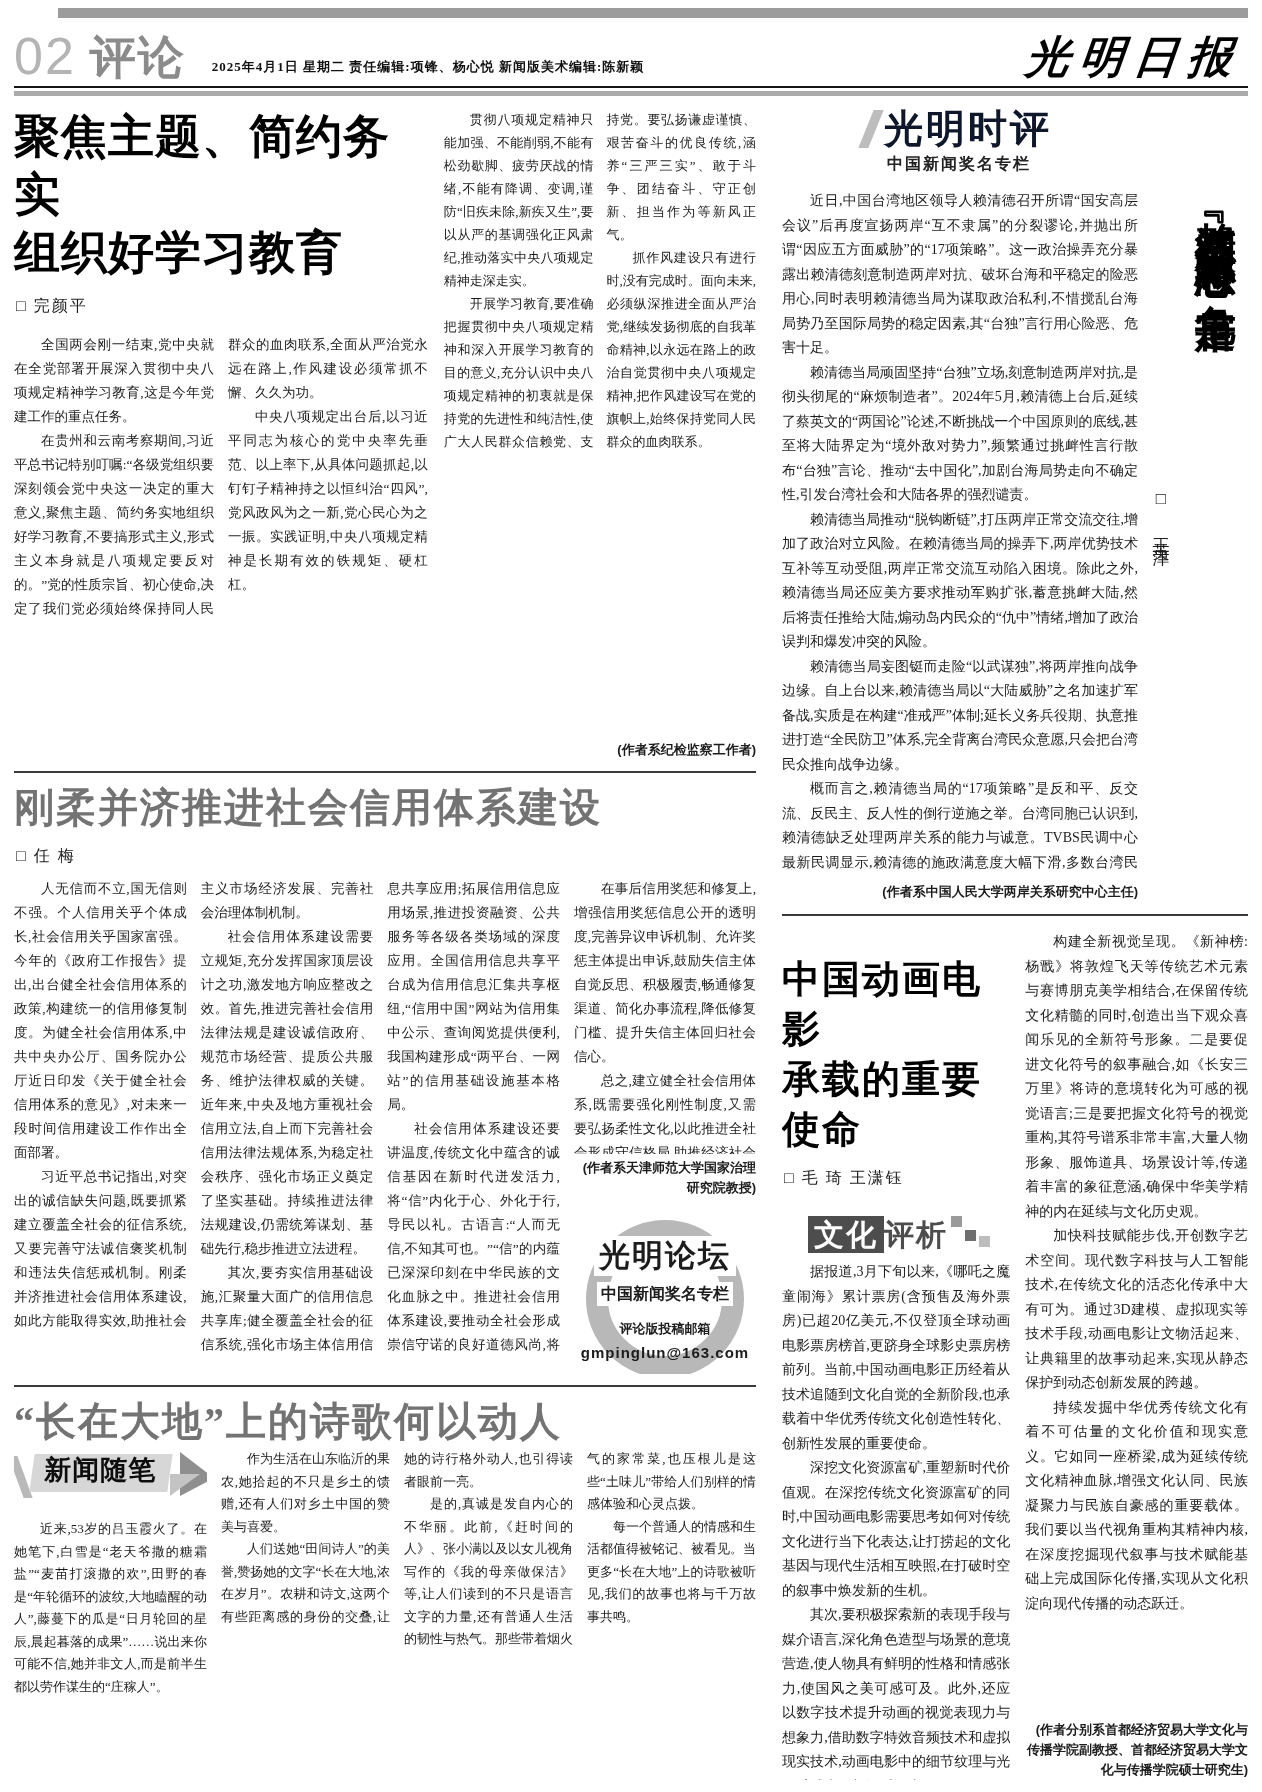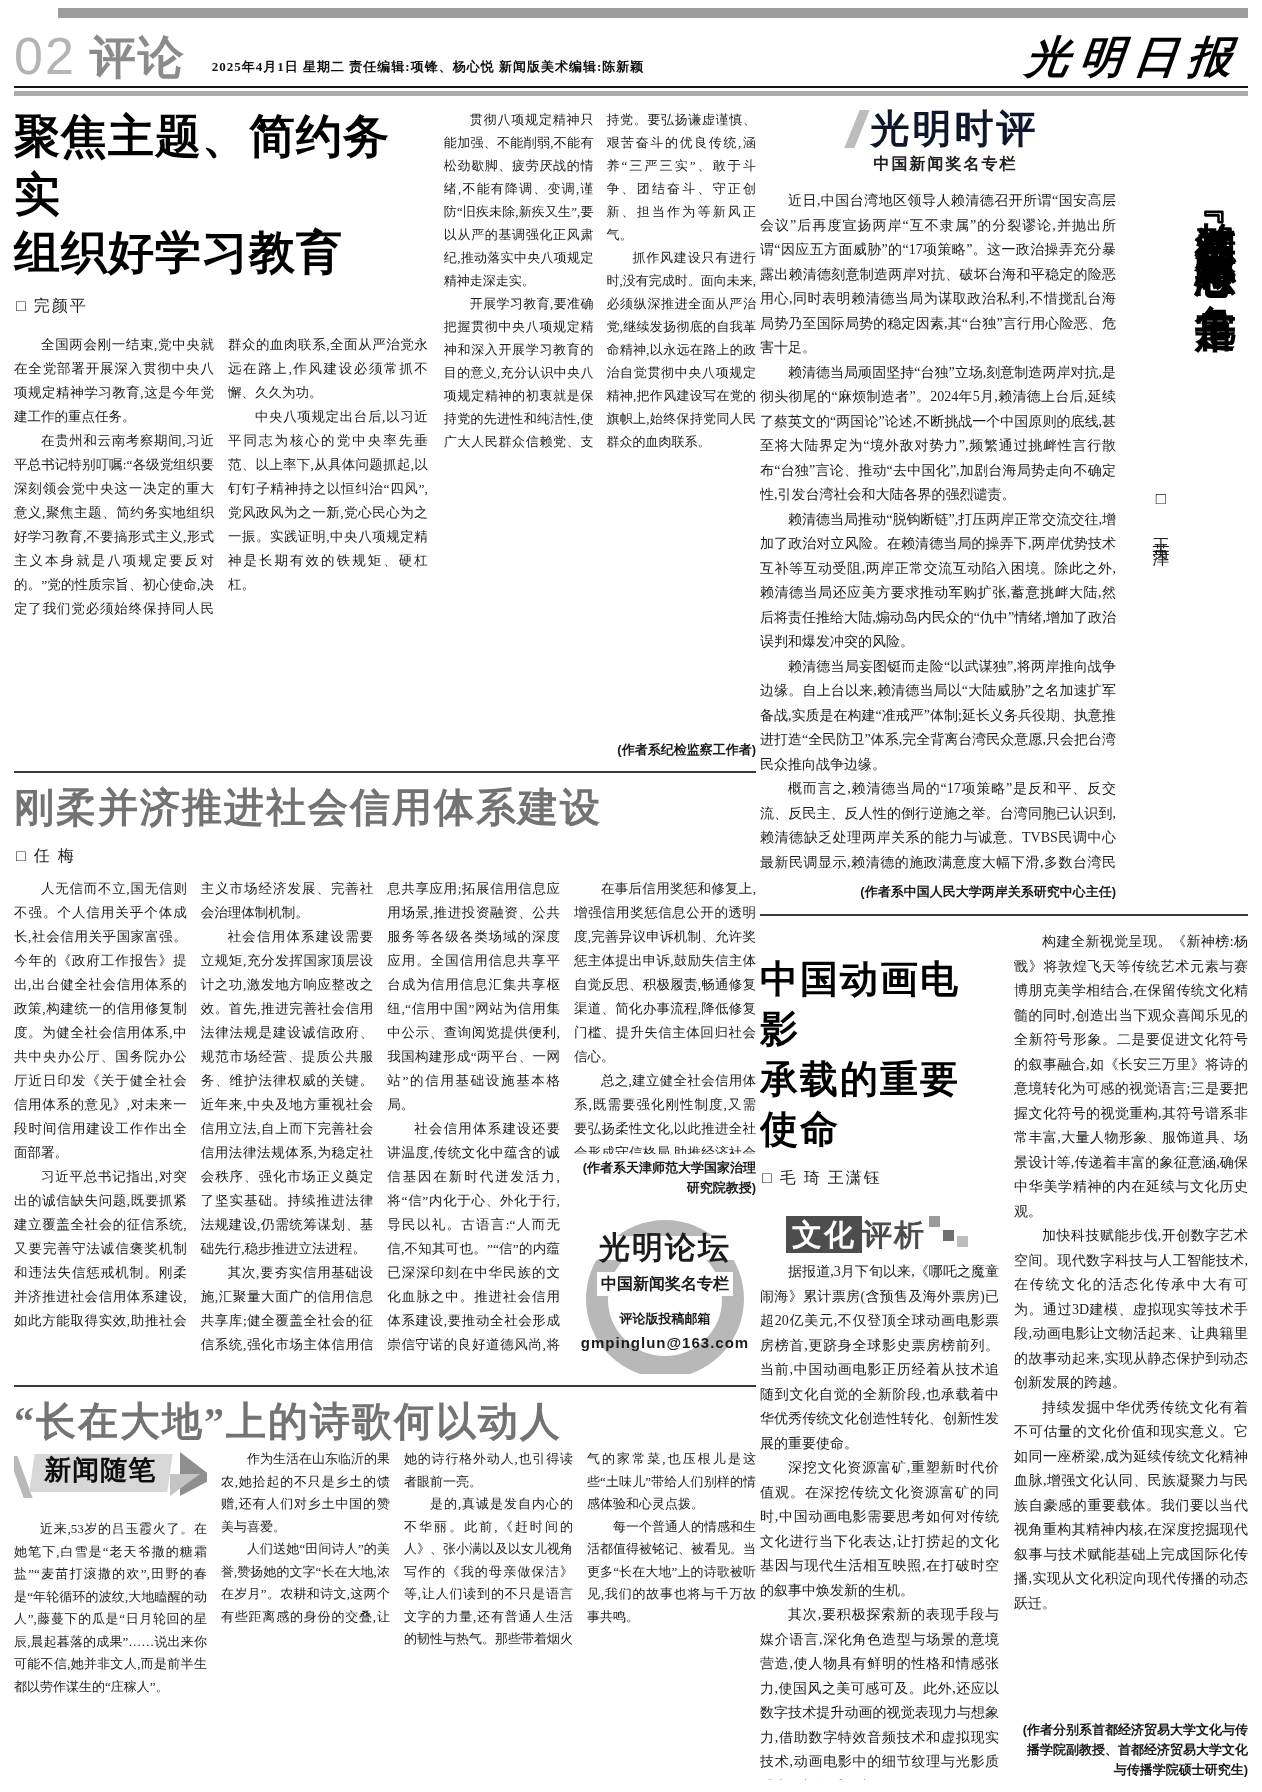--- a/index.html
+++ b/index.html
@@ -12,21 +12,21 @@
   
   .topbar { height:10px; background:#9c9c9c; margin-left:44px; }
   .hdr { display:flex; align-items:flex-end; height:62px; margin-top:2px; }
   .pgnum { font-family:"Liberation Sans","DejaVu Sans",sans-serif; font-size:52px; line-height:52px; color:#b4b4b4; font-weight:400; letter-spacing:2px; }
   .section { font-size:46px; line-height:48px; font-weight:900; color:#8b8b8b; margin-left:14px; letter-spacing:2px; }
   .dateline { font-size:13px; font-weight:700; color:#111; margin:0 0 6px 26px; letter-spacing:1px; }
   .masthead { margin-left:auto; font-size:44px; line-height:48px; font-style:italic; font-weight:700; letter-spacing:10px; color:#000; transform:skewX(-6deg); padding-right:6px; }
   .hdr-rule { border-top:2px solid #151515; margin-top:4px; }
   .hdr-rule2 { height:5px; background:#ababab; margin-top:3px; }
   
-  .content { display:flex; gap:4px; margin-top:12px; height:1672px; }
+  .content { display:flex; gap:26px; margin-top:12px; height:1672px; }
   .leftzone { width:742px; display:flex; flex-direction:column; }
   .rightzone { flex:1; display:flex; flex-direction:column; }
   .lrule { border-top:2px solid #3a3a3a; margin:11px 0; }
   p.para { text-align:justify; text-indent:2em; }
   
   .art1 { height:652px; display:flex; gap:16px; }
   .art1-left { width:57%; display:flex; flex-direction:column; }
   .art1 h1 { font-size:46px; line-height:58px; font-weight:900; color:#000; letter-spacing:1px; }
   .byline { font-size:16px; margin:14px 0 10px 2px; letter-spacing:2px; }
   .art1-early { flex:1; column-count:2; column-gap:14px; font-size:13.5px; line-height:24px; overflow:hidden; margin-top:6px; }
@@ -36,21 +36,21 @@
   
   .art2 { height:590px; display:flex; flex-direction:column; }
   .art2 h1, .art3 h1 { font-size:40px; line-height:48px; font-weight:900; color:#737373; letter-spacing:2px; }
   .art2-body { flex:1; display:flex; gap:14px; overflow:hidden; }
   .art2-main { flex:3; column-count:3; column-gap:14px; font-size:13.5px; line-height:24px; overflow:hidden; }
   .art2-side { flex:1; display:flex; flex-direction:column; font-size:13.5px; line-height:24px; }
   .art2-side .paras { flex:1; overflow:hidden; }
   
   .lt-badge { position:relative; height:168px; margin-top:8px; text-align:center; overflow:hidden; }
   .lt-arch { position:absolute; top:14px; left:50%; transform:translateX(-50%); width:158px; height:158px; border-radius:50%; border:22px solid #b8b8b8; }
-  .lt-title { position:relative; display:inline-block; background:#fff; padding:0 5px; font-family:"Liberation Sans","DejaVu Sans",sans-serif; font-size:31px; font-weight:900; letter-spacing:2px; margin-top:30px; }
+  .lt-title { position:relative; display:inline-block; background:#fff; padding:8px 5px; font-family:"Liberation Sans","DejaVu Sans",sans-serif; font-size:31px; font-weight:900; letter-spacing:2px; margin-top:30px; }
   .lt-sub { position:relative; display:inline-block; background:#fff; padding:0 4px; font-family:"Liberation Sans","DejaVu Sans",sans-serif; font-size:16px; font-weight:700; margin-top:6px; }
   .lt-mail1 { position:relative; font-family:"Liberation Sans","DejaVu Sans",sans-serif; font-size:13px; font-weight:700; margin-top:10px; }
   .lt-mail2 { position:relative; font-family:"Liberation Sans","DejaVu Sans",sans-serif; font-size:15px; font-weight:700; letter-spacing:1px; }
   
   .art3 { flex:1; display:flex; flex-direction:column; overflow:hidden; }
   .art3-body { flex:1; display:flex; gap:14px; overflow:hidden; margin-top:2px; }
   .art3-first { width:26%; font-size:13px; line-height:22.5px; overflow:hidden; }
   .art3-main { flex:1; column-count:3; column-gap:14px; font-size:13px; line-height:22.5px; overflow:hidden; }
   
   .xwsb { position:relative; height:56px; margin:4px 0 10px 6px; }

